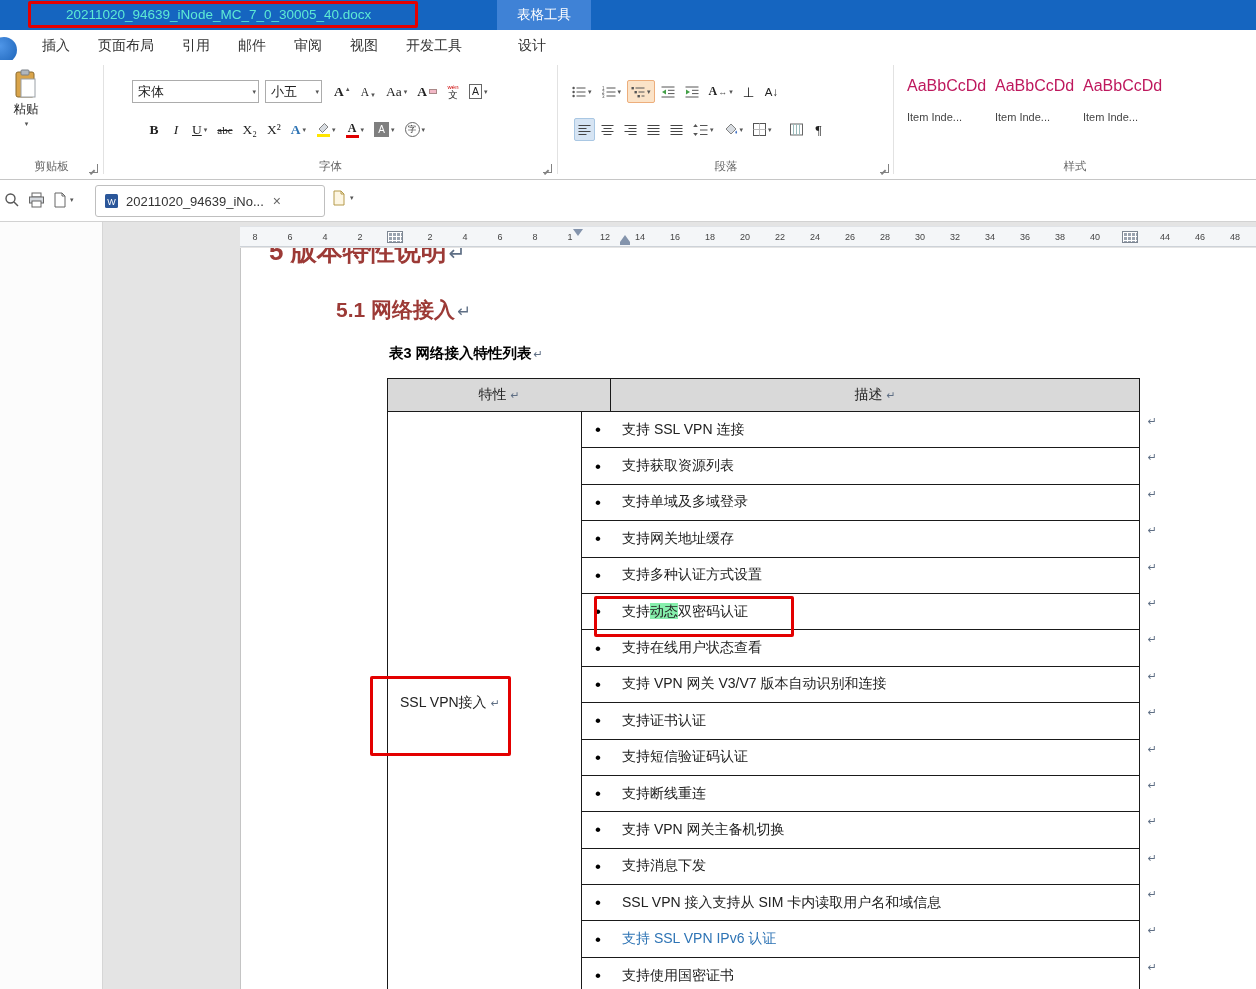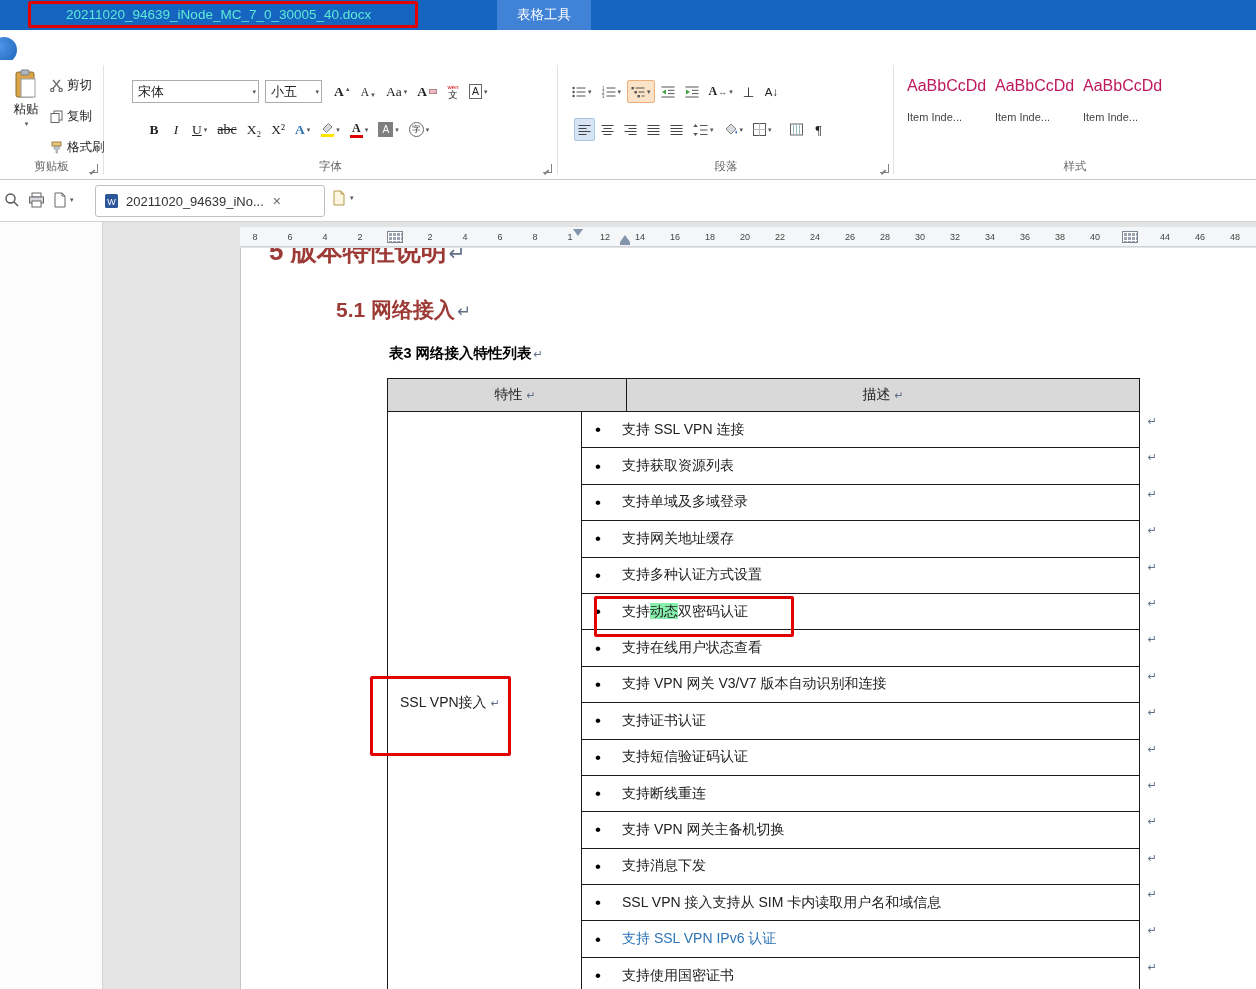--- a/index.html
+++ b/index.html
@@ -50,21 +50,21 @@
   .ibtn.on-orange { background:#FBE3C8; border-color:#EDAE7C; }
   .ibtn.on-blue { background:#D6E4F3; border-color:#A9C7E3; }
   .dd { font-size:7px; color:#555; align-self:center; margin-left:1px; }
   .dd::after { content:"▾"; }
   .tinyup { font-size:6px; color:#555; margin-bottom:6px; }
   .tinydn { font-size:6px; color:#555; margin-top:6px; }
   .serif { font-family:"Liberation Serif","DejaVu Serif",serif; }
   .gB { font-weight:bold; }
   .gI { font-style:italic; }
   .gU { text-decoration:underline; }
-  .gS { text-decoration:line-through; font-size:14px; }
+  .gS { text-decoration:line-through; font-size:11px; }
   .stack { display:flex; flex-direction:column; align-items:center; line-height:1; }
   .stack .al { font-size:12px; font-family:"Liberation Serif",serif; font-weight:bold; }
   .cbar { width:13px; height:3px; display:block; margin-top:1px; }
   .bar-red { background:#E00000; }
   .bar-yellow { background:#FFE500; }
   .fxA { color:#2E74B5; font-weight:bold; font-family:"Liberation Serif",serif; }
   .shadeA { width:15px; height:15px; background:#7F7F7F; color:#fff; font-size:10px; display:flex; align-items:center; justify-content:center; }
   .charbox { border:1px solid #666; padding:0 2px; font-size:10.5px; line-height:13px; }
   .circ { width:15px; height:15px; border:1px solid #666; border-radius:50%; font-size:8.5px; display:flex; align-items:center; justify-content:center; }
   .phon { display:flex; flex-direction:column; align-items:center; line-height:1; }
@@ -101,21 +101,21 @@
   .page { position:absolute; left:240px; top:26px; width:1016px; height:741px; background:#fff; border-left:1px solid #C4C4C4; overflow:hidden; }
 
   .h1 { position:absolute; left:28px; top:-12px; font-size:26px; line-height:30px; font-weight:bold; color:#9C3A36; white-space:nowrap; }
   .h2 { position:absolute; left:95px; top:48px; font-size:21px; font-weight:bold; color:#9C3A36; white-space:nowrap; }
   .caption { position:absolute; left:148px; top:96px; font-size:14.5px; font-weight:600; color:#000; white-space:nowrap; }
   .pmark { font-size:0.78em; color:#5F6F85; font-weight:normal; margin-left:2px; }
 
   .doctable { position:absolute; left:146px; top:130px; width:753px; border:1px solid #1a1a1a; border-bottom:none; background:#fff; font-size:14px; }
   .thead { display:flex; height:33px; background:#D9D9D9; border-bottom:1px solid #1a1a1a; }
   .th { display:flex; align-items:center; justify-content:center; gap:2px; }
-  .th-feature { width:223px; border-right:1px solid #1a1a1a;margin-left:16px; }
+  .th-feature { width:223px; border-right:1px solid #1a1a1a; }
   .th-desc { flex:1;text-align:right; }
   .tbody { display:flex; }
   .feature-cell { width:194px; border-right:1px solid #1a1a1a; display:flex; align-items:center; padding-left:12px; gap:2px; }
   .rows { flex:1; }
   .drow { position:relative; height:36.4px; border-bottom:1px solid #1a1a1a; display:flex; align-items:center; padding-left:13px; }
   .bullet { width:27px; font-size:17px; line-height:1; color:#000; }
   .rtext { white-space:nowrap; }
   .rtext.blue { color:#2E74B5; }
   .sel { background:#86efac;text-align:center; }
   .rowmark { position:absolute; right:-18px; top:3px; font-size:11px; color:#5F6F85; }
@@ -133,61 +133,46 @@
 
 <div class="screen">
 
   <div class="titlebar">
     <div class="title">20211020_94639_iNode_MC_7_0_30005_40.docx</div>
     <div class="ctxtool">表格工具</div>
   </div>
 
   <div class="tabrow">
     <div class="filecircle"></div>
+    <div class="tabs">
+        <div class="rtab">插入</div>
+        <div class="rtab">页面布局</div>
+        <div class="rtab">引用</div>
+        <div class="rtab">邮件</div>
+        <div class="rtab">审阅</div>
+        <div class="rtab">视图</div>
+        <div class="rtab">开发工具</div>
+        <div class="rtab rtab-ctx">设计</div>
+      </div>
   </div>
 
   <div class="ribbon">
     <div class="gsep" style="left:103px"></div>
     <div class="gsep" style="left:557px"></div>
     <div class="gsep" style="left:893px"></div>
 
     <div class="rgroup g-clip">
       <div class="paste-btn">
         <svg width="26" height="30" viewBox="0 0 26 30">
           <rect x="3" y="3" width="18" height="25" rx="2" fill="#D9A44A" stroke="#8A6A2F"></rect>
           <rect x="8" y="1" width="8" height="5" rx="1" fill="#B0B6BD" stroke="#7A8087"></rect>
           <rect x="8" y="10" width="14" height="18" fill="#FFFFFF" stroke="#9AA0A6"></rect>
         </svg>
         <span>粘贴</span>
         <span class="dd"></span>
-      </div>
-      <div class="clip-rows">
-        <div class="clip-item">
-          <svg width="13" height="13" viewBox="0 0 13 13" fill="none" stroke="#666" stroke-width="1.2">
-            <line x1="3" y1="1" x2="10" y2="9.5"></line>
-              <line x1="10" y1="1" x2="3" y2="9.5"></line>
-            <circle cx="2.3" cy="11" r="1.6"></circle>
-              <circle cx="10.7" cy="11" r="1.6"></circle>
-          </svg>
-          <span>剪切</span>
-        </div>
-        <div class="clip-item">
-          <svg width="13" height="13" viewBox="0 0 13 13">
-            <rect x="4" y="1" width="8" height="9" fill="#fff" stroke="#666"></rect>
-            <rect x="1" y="3.5" width="8" height="9" fill="#fff" stroke="#666"></rect>
-          </svg>
-          <span>复制</span>
-        </div>
-        <div class="clip-item">
-          <svg width="13" height="13" viewBox="0 0 13 13">
-            <rect x="2" y="1" width="9" height="4" fill="#E8C87A" stroke="#8A6A2F" stroke-width="0.8"></rect>
-            <path d="M4 5.5 v2.5 h2 v4 h1.4 v-4 h2 v-2.5 z" fill="#C9CED4" stroke="#777" stroke-width="0.5"></path>
-          </svg>
-          <span>格式刷</span>
-        </div>
       </div>
       <div class="glabel">剪贴板</div>
       <div class="launcher"></div>
     </div>
 
     <div class="rgroup g-font">
       <div class="frow f1">
         <div class="combo combo-font">
           <span>宋体</span>
           <span class="dd"></span>

